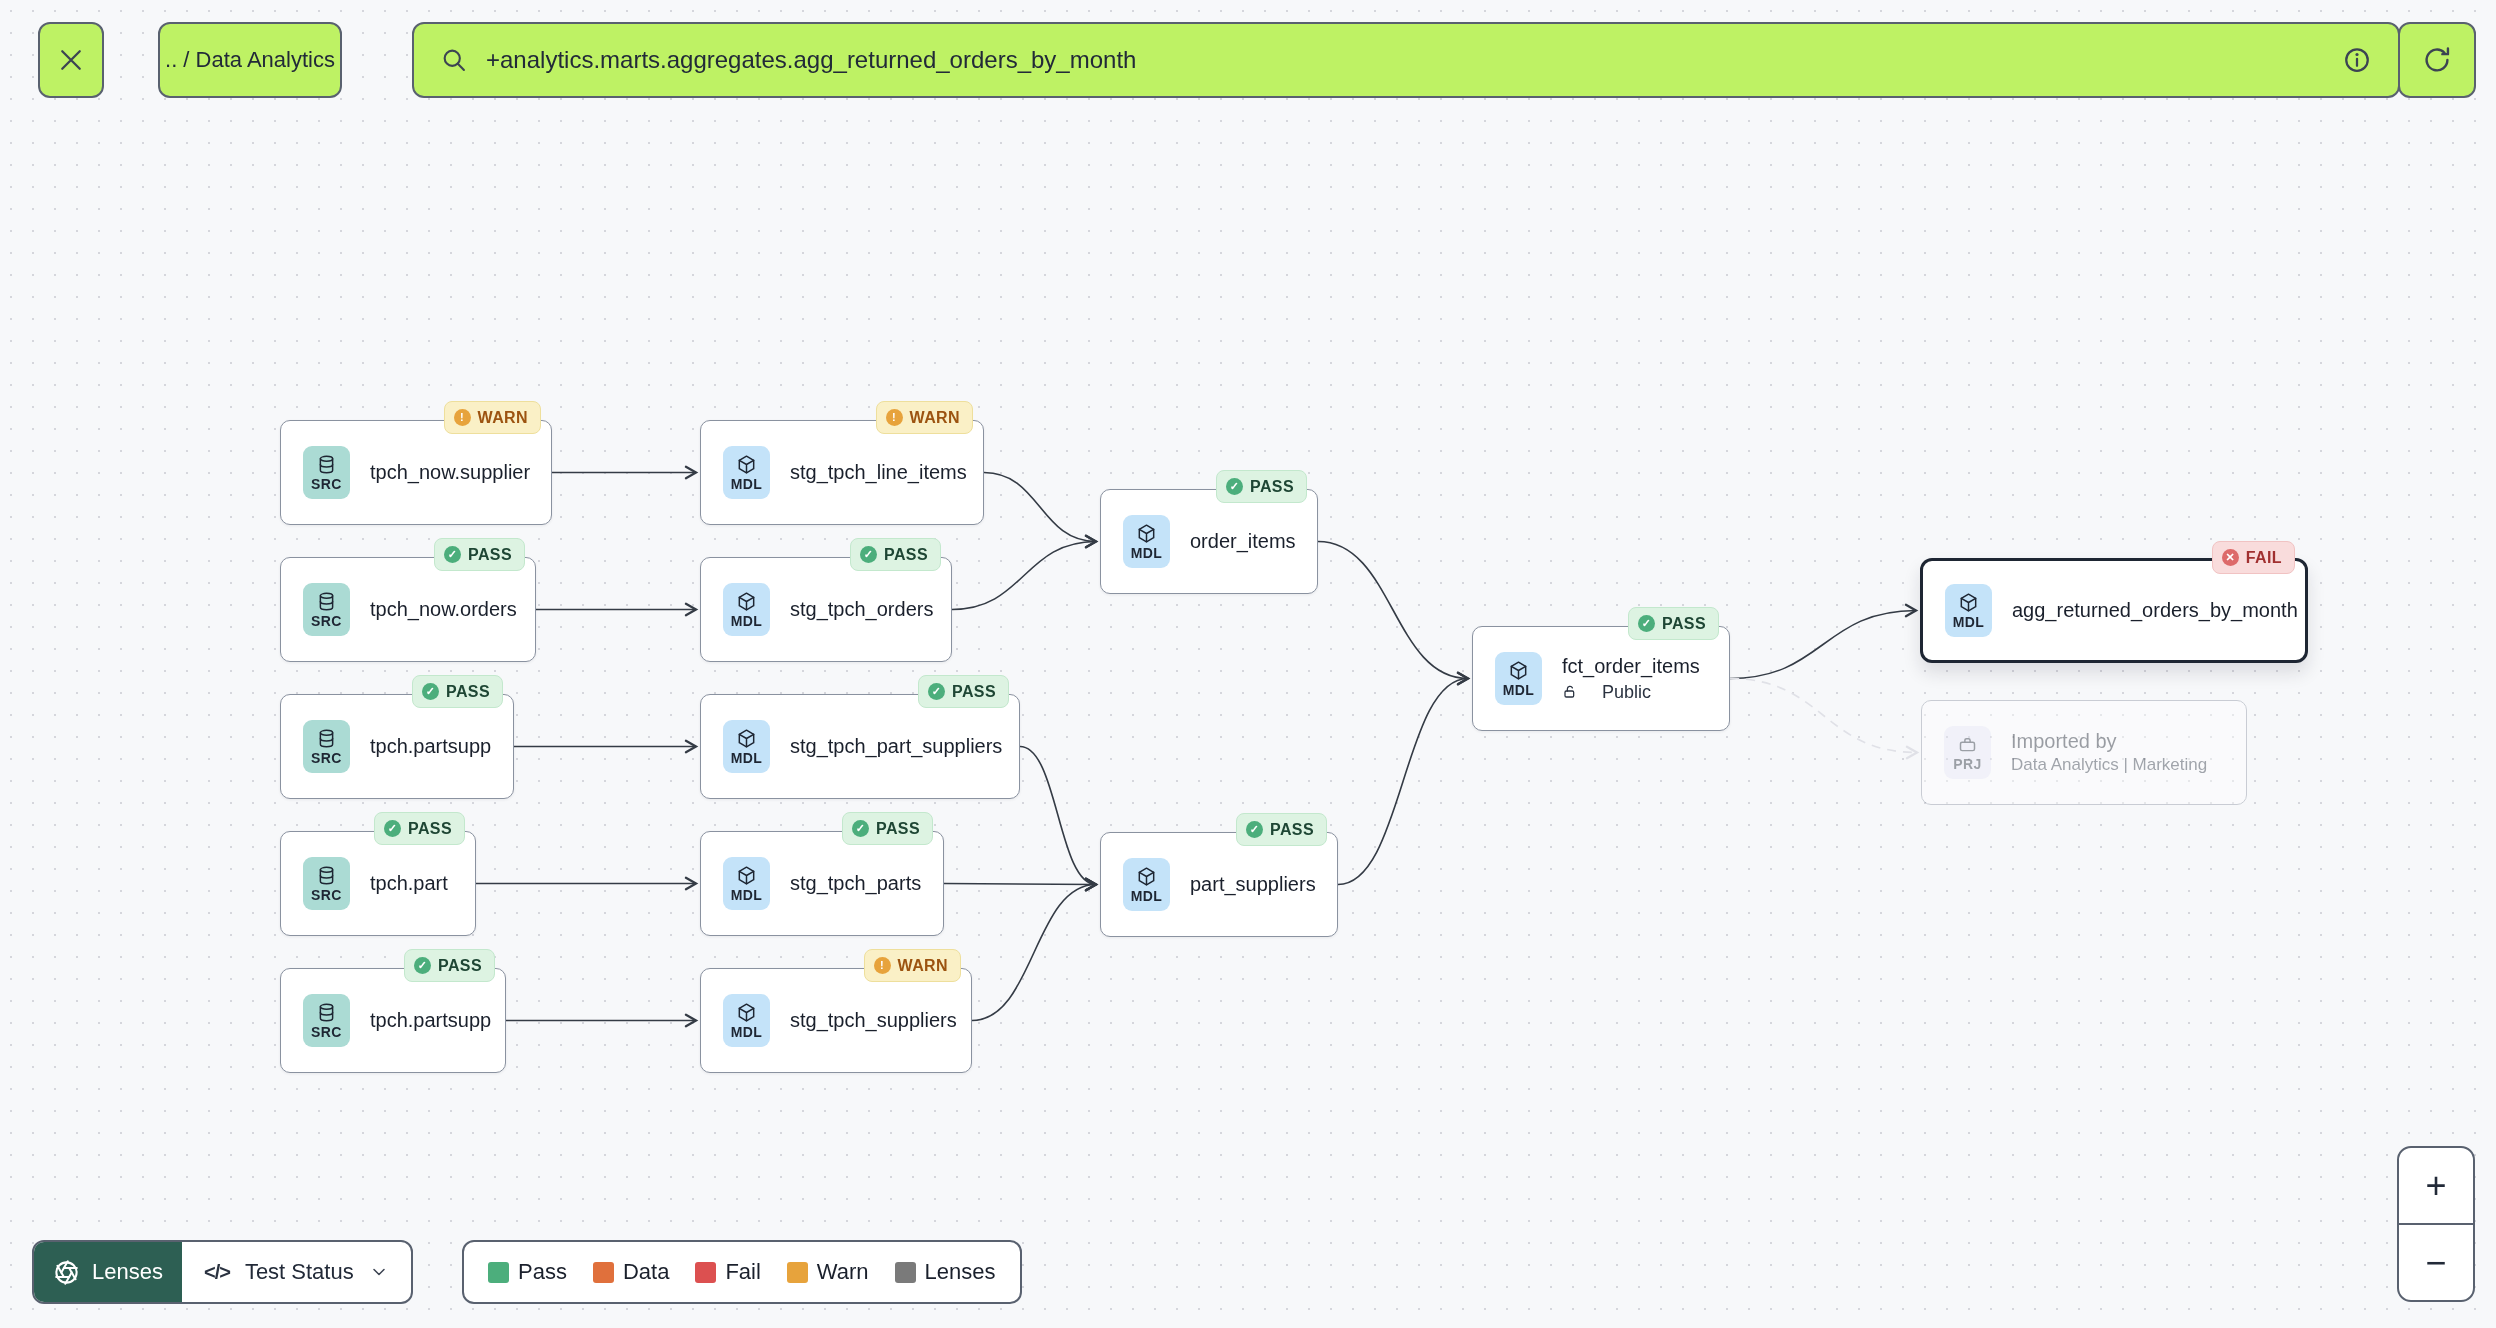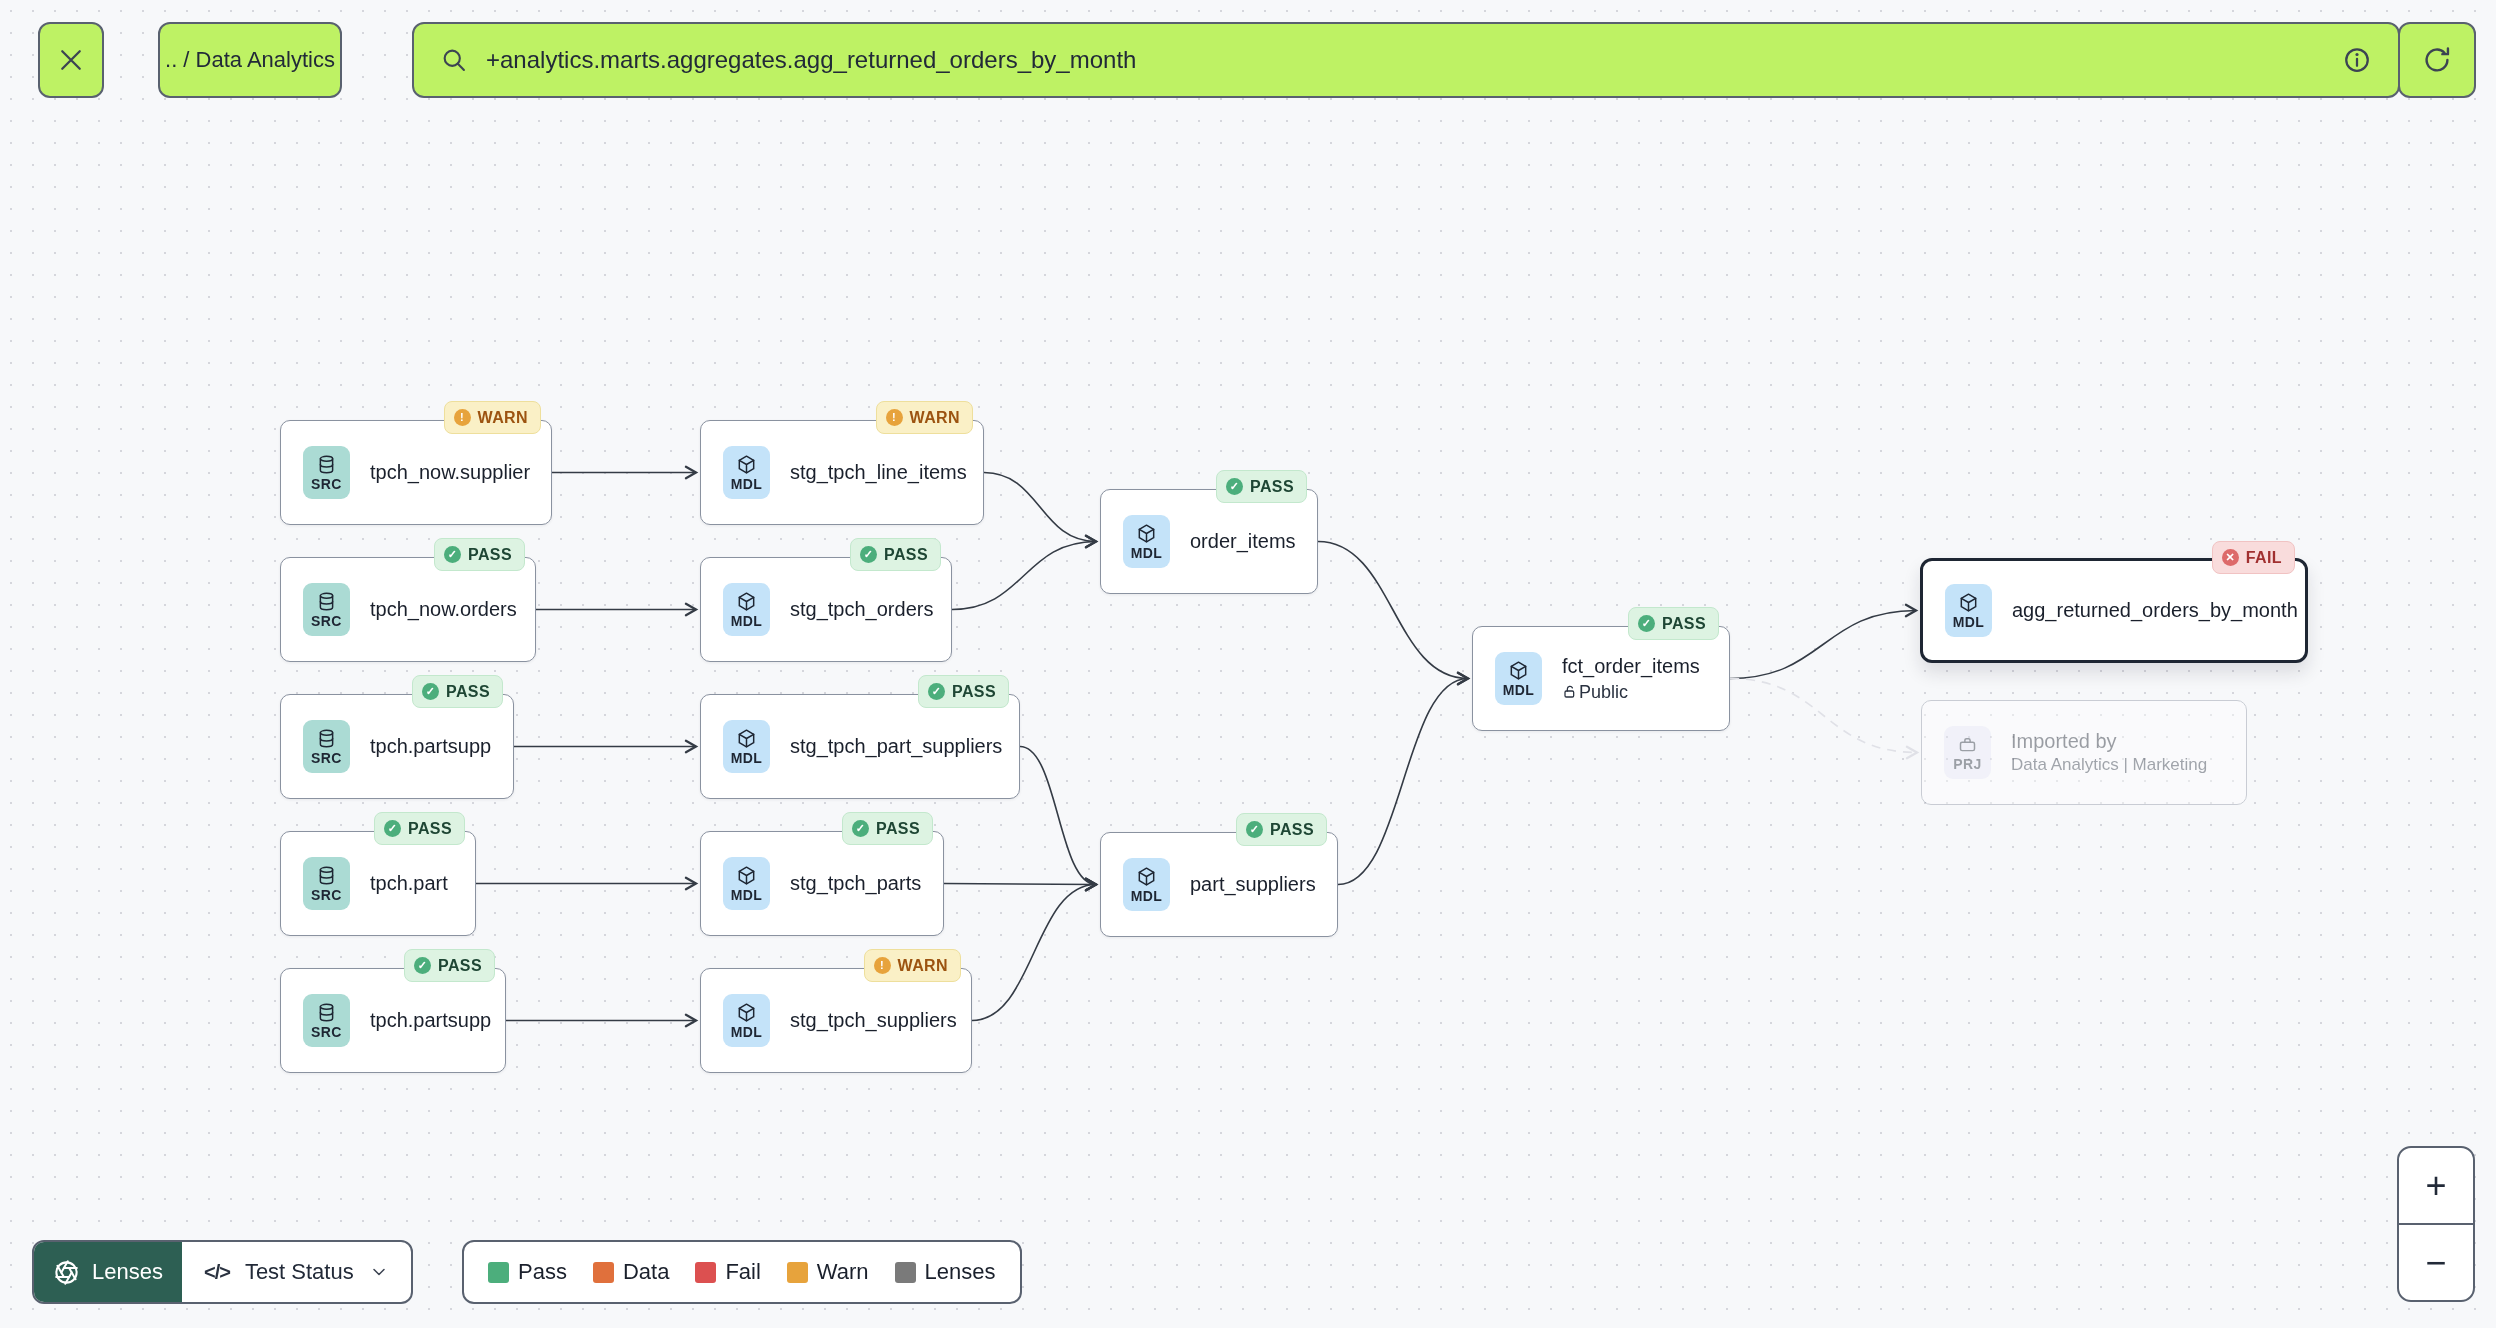--- a/index.html
+++ b/index.html
@@ -43,21 +43,21 @@
     box-shadow:0 1px 3px rgba(26,32,44,0.07);
     cursor:pointer;
   }
   .node.selected {
     border:3.5px solid #1e2633; border-radius:12px;
     box-shadow:0 10px 18px rgba(22,28,40,0.12);
   }
   .node.ghost { opacity:0.42; box-shadow:none; }
   .labels { display:flex; flex-direction:column; justify-content:center; }
   .node-label { font-size:20px; font-weight:500; color:#1a202c; white-space:nowrap; }
-  .node-sub { font-size:18px; color:#2a3240; display:flex; align-items:center; gap:1px; margin-top:4px; white-space:nowrap; }
+  .node-sub { font-size:18px; color:#2a3240; display:flex; align-items:center; gap:24px; margin-top:4px; white-space:nowrap; }
   .node-sub svg { width:16px; height:16px; }
   .ghost .node-label { font-size:20px; font-weight:400; }
   .ghost .node-sub  { font-size:17px; margin-top:2px; }
 
   .tile {
     width:47px; height:53px; border-radius:9px; flex:0 0 auto;
     display:flex; flex-direction:column; align-items:center; justify-content:center;
     gap:1px; color:#1e2633;
   }
   .tile svg { width:21px; height:21px; stroke:currentColor; fill:none; stroke-width:1.7; stroke-linecap:round; stroke-linejoin:round; }

